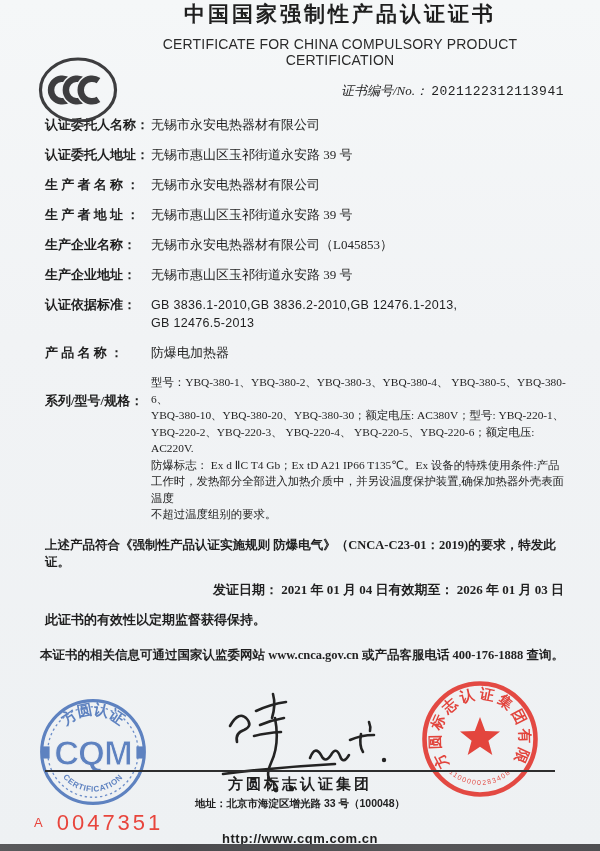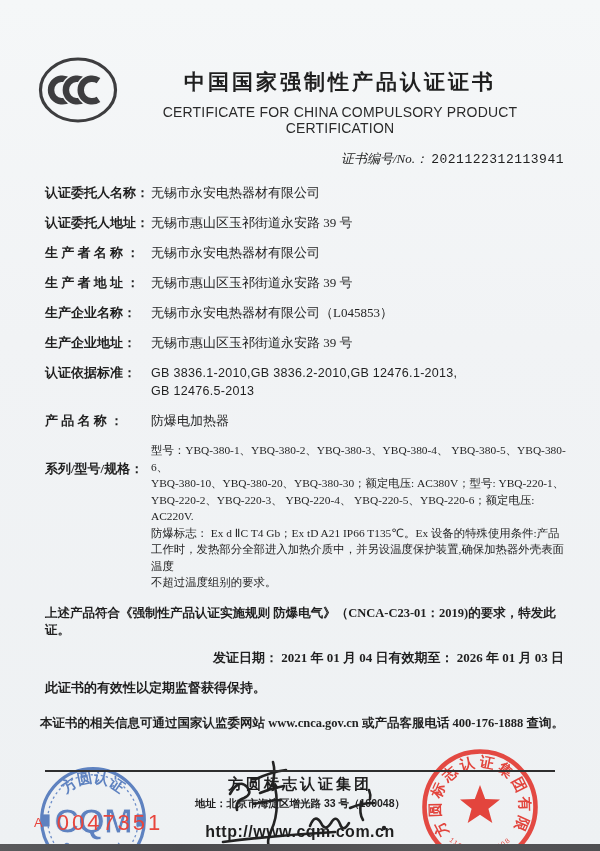--- a/index.html
+++ b/index.html
@@ -6,21 +6,21 @@
   .page{
     position:relative;
     width:600px;height:851px;
     background:linear-gradient(180deg,#f5f7f8 0%,#f1f3f5 40%,#eef1f3 100%);
     font-family:"Liberation Serif",serif;
     color:#1f1f1f;
     overflow:hidden;
   }
   
   .ccc-logo{position:absolute;left:30px;top:50px;width:96px;height:80px;}
-  .header{margin-left:110px;width:460px;padding-top:68px;text-align:center;}
+  .header{margin-left:110px;width:460px;text-align:center;}
   .title-cn{font-size:21px;font-weight:bold;letter-spacing:3px;}
   .title-en{font-size:14px;margin-top:8px;font-family:"Liberation Sans",sans-serif;color:#2a2a2a;letter-spacing:.2px;}
   .certno{ text-align:right;padding-right:36px;margin-top:14px;font-size:13px;}
   .certno .lbl{font-weight:normal;font-style:italic;}
   .certno .num{font-family:Liberation Mono, monospace;letter-spacing:.5px;}
   
   .fields{padding:16px 32px 0 45px;}
   .row{display:flex;margin-bottom:12px;}
   .row .label{flex:none;width:106px;font-weight:bold;font-size:13px;line-height:18px;}
   .row .value{flex:1;font-size:13px;line-height:18px;white-space:pre-line;}
@@ -34,21 +34,21 @@
   
   .seals{position:relative;height:135px;margin-top:12px;}
   .cqm-logo{position:absolute;left:37px;top:20px;width:112px;height:112px;}
   .signature{position:absolute;left:218px;top:8px;width:185px;height:118px;}
   .red-stamp{position:absolute;left:420px;top:2px;width:120px;height:122px;}
   
   .footer-line{position:absolute;left:45px;right:45px;top:770px;border-top:2px solid #2e2e2e;}
   .footer{position:absolute;left:0;top:775px;width:100%;text-align:center;font-family:"Liberation Sans",sans-serif;}
   .footer .org{font-size:15px;font-weight:bold;letter-spacing:3px;font-family:"Liberation Serif",serif;}
   .footer .addr{font-size:10.5px;margin-top:3px;font-weight:bold;color:#222;}
-  .footer .url{font-size:16px;font-weight:bold;margin-top:12px;letter-spacing:.5px;text-align:center;}
+  .footer .url{font-size:13px;font-weight:bold;margin-top:20px;letter-spacing:.5px;text-align:center;}
   .serial{position:absolute;left:34px;top:810px;color:#e8453c;font-family:"Liberation Sans",sans-serif;}
   .serial .pfx{font-size:13px;margin-right:14px;vertical-align:3px;}
   .serial .num{font-size:22px;letter-spacing:3px;}
   .scan-edge{position:absolute;left:0;bottom:0;width:100%;height:7px;background:linear-gradient(90deg,#5a5a5c,#4b4b4e 30%,#565658 70%,#4f4f52);}
 </style>
 </head>
 <body>
 
 <div class="page">
 

